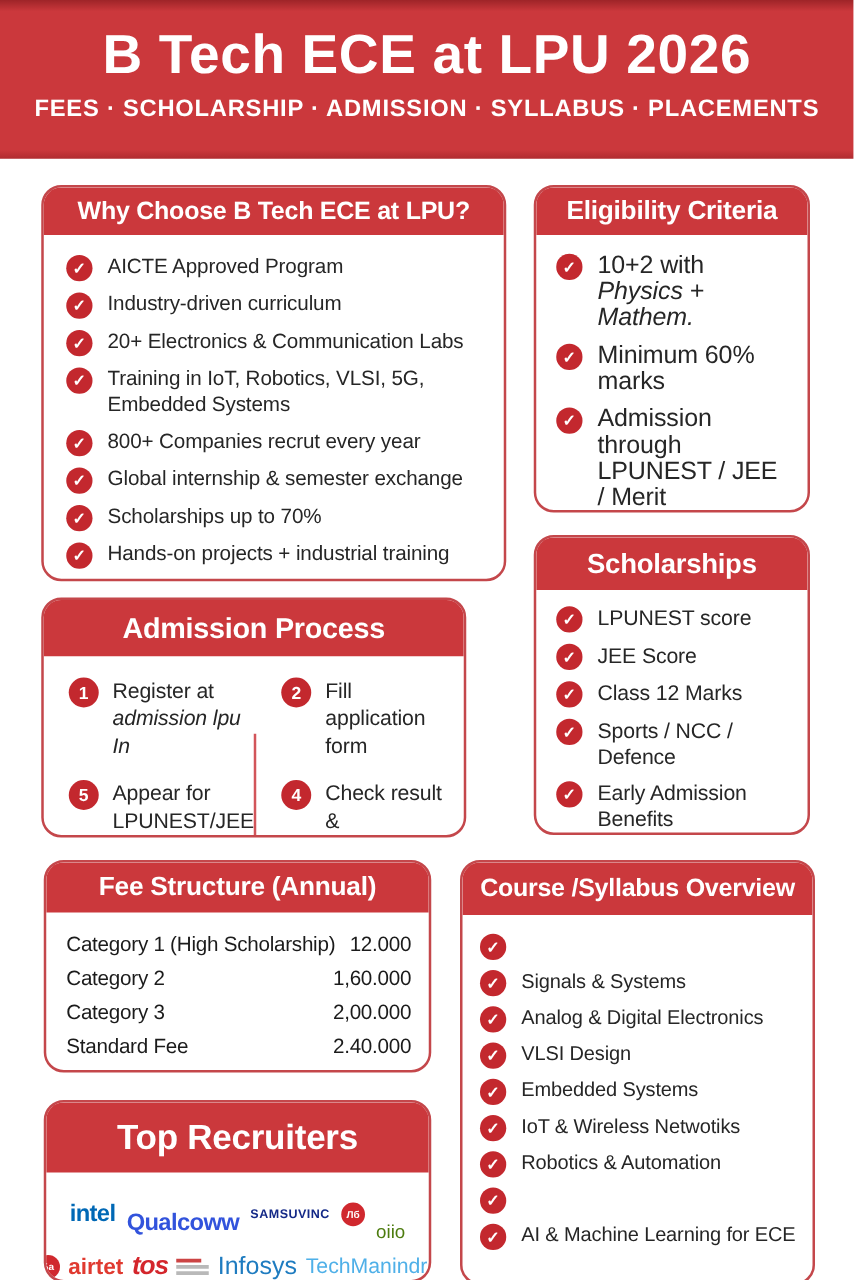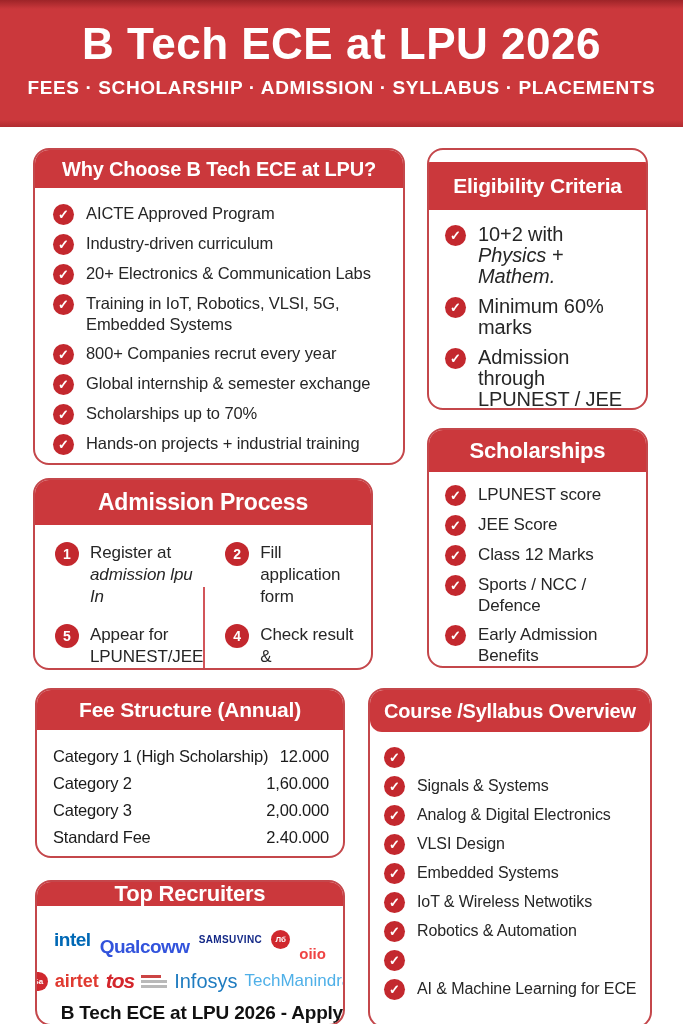--- a/index.html
+++ b/index.html
@@ -26,21 +26,21 @@
   .txt{font-size:16.5px;line-height:21px;letter-spacing:-.1px;}
   .txt em{display:block;font-style:italic;}
   .txt em:empty{display:none;}
 
   
   #why{left:33px;top:148px;width:372px;height:317px;}
   #why .card-head{height:38px;font-size:20px;}
   #why ul{padding:15px 12px 10px 18px;gap:8px;}
 
   #elig{left:427px;top:148px;width:221px;height:262px;}
-  #elig .card-head{height:48px;font-size:21px;margin-top:12px;}
+  #elig .card-head{height:38px;font-size:21px;}
   #elig ul{padding:14px 10px 10px 16px;gap:9px;}
   #elig .txt{max-width:146px;font-size:20px;}
 
   #adm{left:33px;top:478px;width:340px;height:192px;}
   #adm .card-head{height:45px;font-size:23px;}
   .adm-grid{position:relative;display:grid;grid-template-columns:1fr 1fr;column-gap:22px;
             row-gap:16px;padding:17px 16px 10px 20px;}
   .adm-divider{position:absolute;left:50%;top:62px;bottom:14px;width:2px;background:#d2555a;}
   .step{display:flex;align-items:flex-start;gap:11px;}
   .num{flex:0 0 24px;width:24px;height:24px;border-radius:50%;background:#c3282e;color:#fff;
@@ -52,33 +52,33 @@
   #schol ul{padding:12px 10px 8px 16px;gap:8px;}
   #schol .txt{max-width:155px;font-size:17px;}
 
   #fees{left:35px;top:688px;width:310px;height:170px;}
   #fees .card-head{height:40px;font-size:21px;}
   .fee-rows{padding:13px 14px 8px 16px;}
   .fee-row{display:flex;justify-content:space-between;align-items:flex-start;font-size:16.5px;
            line-height:27px;color:#1b1b1b;letter-spacing:-.2px;white-space:nowrap;}
 
   #syl{left:368px;top:688px;width:284px;height:340px;}
-  #syl .card-head{height:42px;font-size:20px;border-radius:12px;}
+  #syl .card-head{height:42px;font-size:20px;}
   #syl ul{padding:14px 8px 8px 14px;gap:7px;}
   #syl .txt{max-width:222px;font-size:16px;}
 
   #rec{left:35px;top:880px;width:310px;height:146px;}
-  #rec .card-head{height:24px;font-size:22px;}
+  #rec .card-head{height:56px;font-size:28px;}
   .logo-row{display:flex;align-items:center;justify-content:center;gap:9px;margin-top:11px;}
   .logo-row.second{margin-top:7px;gap:7px;}
   .logo{white-space:nowrap;}
   .lg-intel{color:#0068b5;font-weight:bold;font-size:19px;letter-spacing:-.5px;}
   .lg-qual{color:#3253dc;font-weight:bold;font-size:19px;letter-spacing:-.5px;margin-top:14px;}
   .lg-sam{color:#142987;font-weight:bold;font-size:10px;letter-spacing:.4px;}
-  .lg-oiio{color:#ef4444;font-weight:bold;font-size:15px;margin-top:28px;}
+  .lg-oiio{color:#4d7c0f;font-weight:normal;font-size:15px;margin-top:28px;}
   .lg-airtel{color:#e03a30;font-weight:bold;font-size:18px;}
   .lg-tcs{color:#d4262c;font-weight:bold;font-style:italic;font-size:21px;letter-spacing:-1px;}
   .lg-inf{color:#1f7cc0;font-size:20px;}
   .lg-tm{color:#4fb0e8;font-size:17px;}
   .badge{width:19px;height:19px;border-radius:50%;background:#d0282e;color:#fff;font-size:8px;
          font-weight:bold;display:flex;align-items:center;justify-content:center;flex:0 0 19px;}
   .stack{display:flex;flex-direction:column;gap:2px;}
   .stack i{display:block;height:3px;background:#c44;width:20px;}
   .stack i + i{background:#b9b9b9;width:26px;}
   .rec-footer1{margin-top:9px;text-align:right;font-weight:bold;font-size:19px;color:#111;

